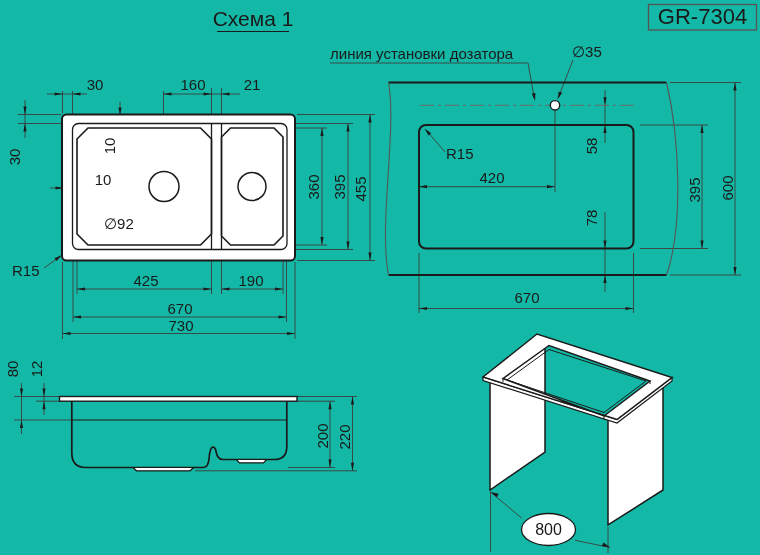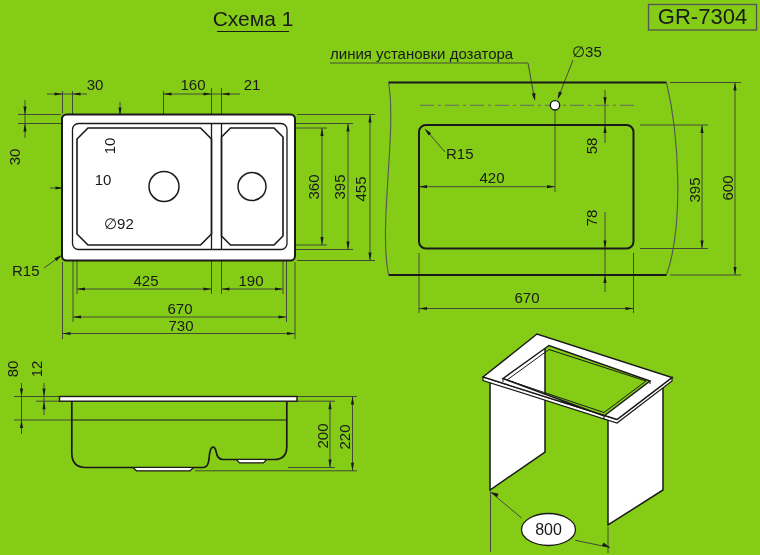--- a/index.html
+++ b/index.html
@@ -1,16 +1,16 @@
 <!DOCTYPE html>
 <html><head>
 <meta charset="utf-8">
 <style>
   html,body{margin:0;padding:0;background:#fff;}
-  .sheet{position:relative;width:760px;height:555px;background:#84cc16;overflow:hidden;
+  .sheet{position:relative;width:760px;height:555px;background:#14b8a6;overflow:hidden;
          font-family:"Liberation Sans","DejaVu Sans",sans-serif;}
   svg text{font-family:"Liberation Sans","DejaVu Sans",sans-serif;fill:#1a1a1a;}
   .dim{font-size:15px;}
   .lbl{font-size:15px;}
   .ttl{font-size:21px;}
   .badge{font-size:22px;}
 </style>
 </head>
 <body>
 

